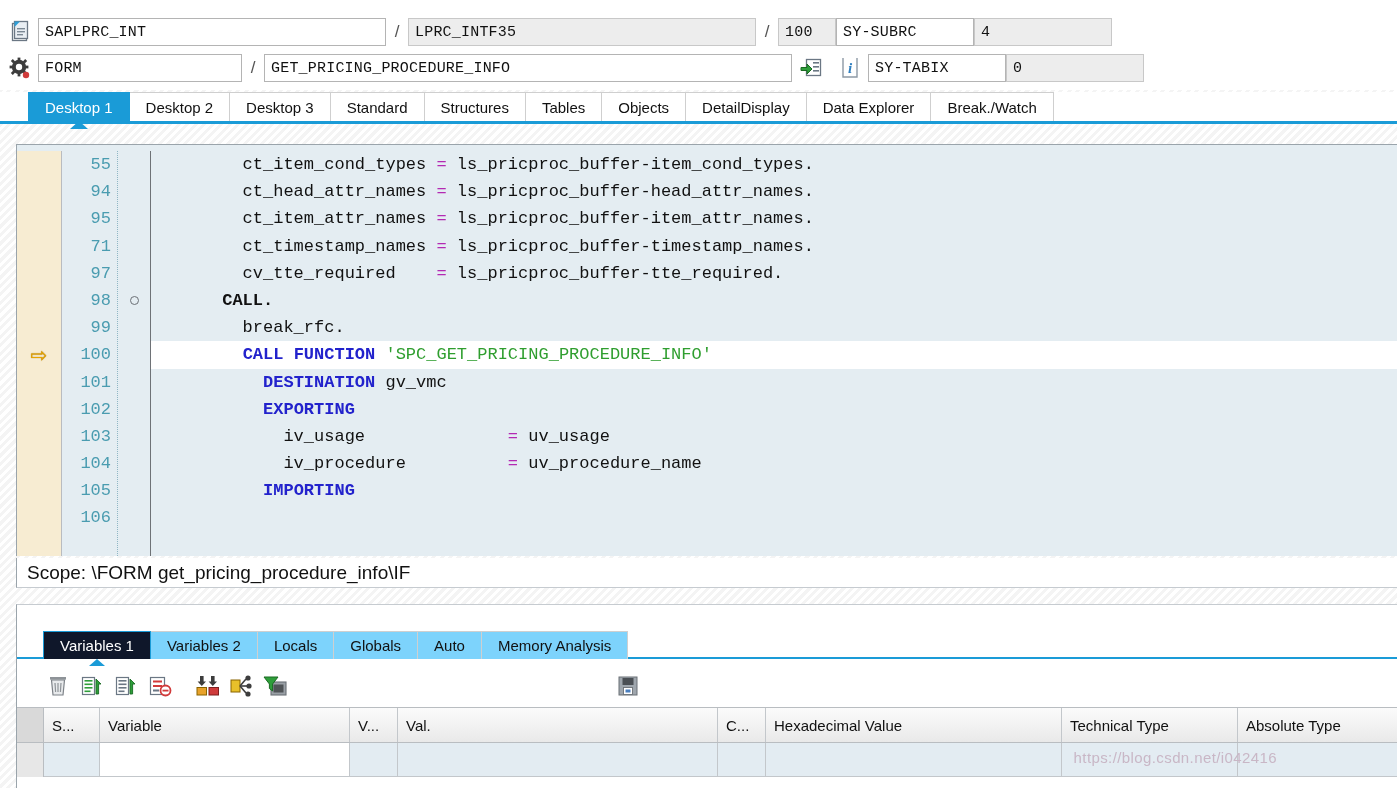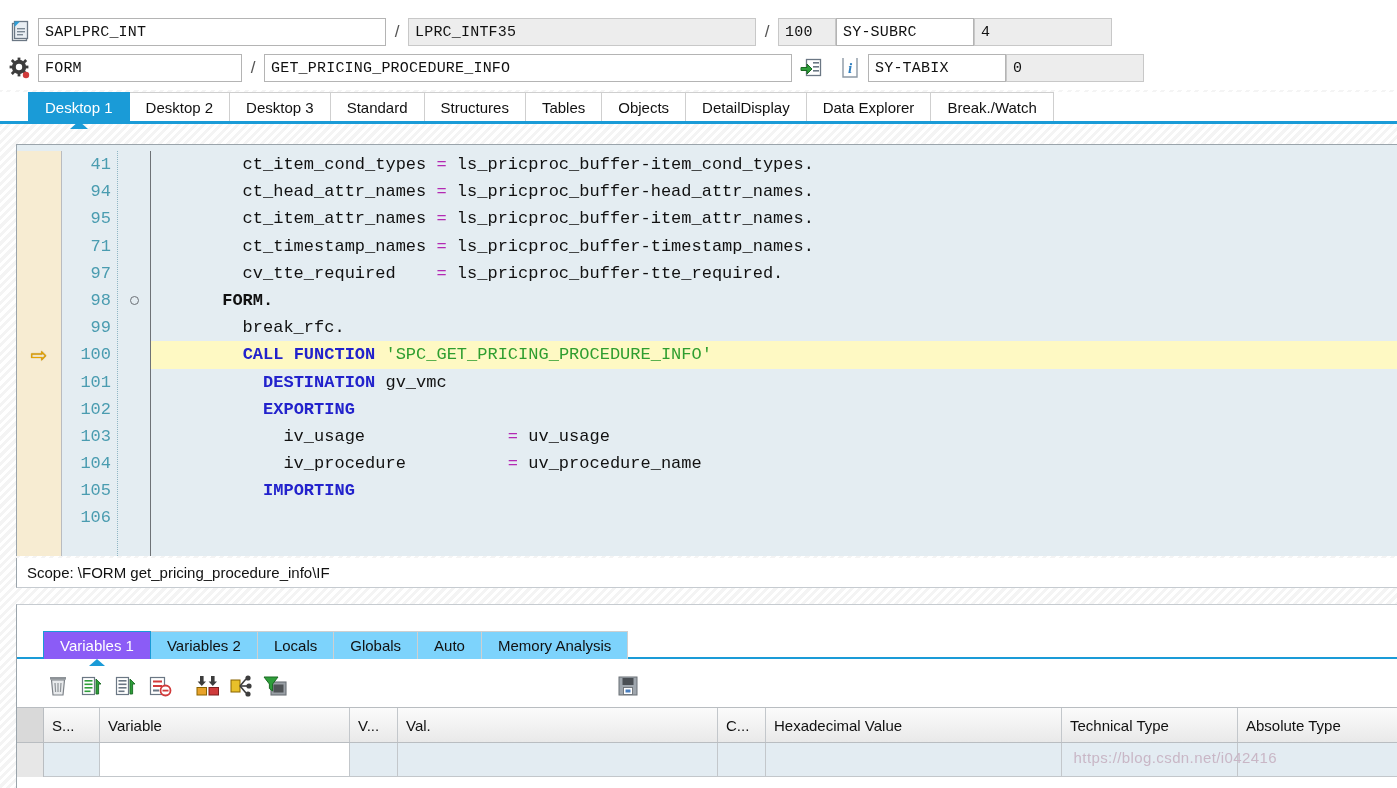--- a/index.html
+++ b/index.html
@@ -67,48 +67,48 @@
          background:#e4edf2;}
   .foldcol{width:32px;flex:none;background:#e4edf2;
            border-right:1px solid #6e7276;position:relative;}
   .txtcol{flex:1;background:#e4edf2;position:relative;}
   .ln,.fl,.tx{height:27.2px;line-height:27.2px;
        font-family:"Liberation Mono","DejaVu Sans Mono",monospace;
        font-size:17px;white-space:pre;}
   .ln{color:#4a9cb0;}
   .fl{text-align:center;color:#5a6066;font-size:13px;}
   .tx{color:#111;padding-left:10px;}
-  .tx.hl{background:#fef9c3;}
+  .tx.hl{background:#ffffff;}
   .kw{color:#2222cc;font-weight:bold;}
   .str{color:#2f9e2f;}
   .op{color:#b32ab3;}
   .bold{font-weight:bold;}
   .fold-dot{display:inline-block;width:7px;height:7px;border:1px solid #6b7076;
             border-radius:50%;background:#e4edf2;vertical-align:middle;}
 
   
   .scope{position:absolute;left:16px;top:558px;width:1381px;height:30px;
          background:#ffffff;display:flex;align-items:center;
-         font-size:15px;color:#111;padding-left:10px;box-sizing:border-box;
+         font-size:19px;color:#111;padding-left:10px;box-sizing:border-box;
          border-left:1px solid #9aa4ab;border-bottom:1px solid #c6cbd0;}
 
   
   .varpanel{position:absolute;left:16px;top:604px;width:1381px;height:184px;
             background:#ffffff;border-top:1px solid #c6cbd0;
             border-left:1px solid #9aa4ab;box-sizing:border-box;}
   .vtabstrip{position:absolute;left:0;top:22px;height:32px;width:100%;
              display:flex;align-items:flex-end;}
   .vtabstrip::after{content:"";position:absolute;left:0;right:0;bottom:0;
                     height:2px;background:#1a9bd7;}
   .vtab{height:28px;line-height:28px;padding:0 16px;box-sizing:border-box;
         font-size:15px;color:#111;background:#7dd3fc;
         border:1px solid #cfcfcf;border-bottom:none;margin-right:-1px;
         white-space:nowrap;position:relative;z-index:1;}
   .vtab.first{margin-left:26px;}
-  .vtab.active{background:#8b5cf6;color:#ffffff;border-color:#1a9bd7;z-index:3;}
+  .vtab.active{background:#0f172a;color:#ffffff;border-color:#1a9bd7;z-index:3;}
   .vtabstrip .pointer{position:absolute;bottom:-7px;width:0;height:0;
         border-left:8px solid transparent;border-right:8px solid transparent;
         border-bottom:7px solid #1a9bd7;left:50%;margin-left:-8px;}
 
   .vtoolbar{position:absolute;left:0;top:60px;height:42px;width:100%;
             display:flex;align-items:center;}
   .tbtn{width:30px;height:30px;margin-right:4px;flex:none;
         display:flex;align-items:center;justify-content:center;}
   .tbtn.first{margin-left:26px;}
   .tb-gap{width:14px;flex:none;}
@@ -230,21 +230,21 @@
             <span class="arrow-cur">⇨</span>
           </div>
           <div class="bprow"></div>
           <div class="bprow"></div>
           <div class="bprow"></div>
           <div class="bprow"></div>
           <div class="bprow"></div>
           <div class="bprow"></div>
         </div>
       <div class="lncol" id="ln-col">
-          <div class="ln">41</div>
+          <div class="ln">55</div>
           <div class="ln">94</div>
           <div class="ln">95</div>
           <div class="ln">71</div>
           <div class="ln">97</div>
           <div class="ln">98</div>
           <div class="ln">99</div>
           <div class="ln">100</div>
           <div class="ln">101</div>
           <div class="ln">102</div>
           <div class="ln">103</div>
@@ -267,21 +267,21 @@
           <div class="fl"></div>
           <div class="fl"></div>
           <div class="fl"></div>
         </div>
       <div class="txtcol" id="tx-col">
           <div class="tx"><span>        ct_item_cond_types </span><span class="op">=</span><span> ls_pricproc_buffer-item_cond_types.</span></div>
           <div class="tx"><span>        ct_head_attr_names </span><span class="op">=</span><span> ls_pricproc_buffer-head_attr_names.</span></div>
           <div class="tx"><span>        ct_item_attr_names </span><span class="op">=</span><span> ls_pricproc_buffer-item_attr_names.</span></div>
           <div class="tx"><span>        ct_timestamp_names </span><span class="op">=</span><span> ls_pricproc_buffer-timestamp_names.</span></div>
           <div class="tx"><span>        cv_tte_required    </span><span class="op">=</span><span> ls_pricproc_buffer-tte_required.</span></div>
-          <div class="tx"><span class="bold">      FORM.</span></div>
+          <div class="tx"><span class="bold">      CALL.</span></div>
           <div class="tx"><span>        break_rfc.</span></div>
           <div class="tx hl"><span>        </span><span class="kw">CALL FUNCTION</span><span> </span><span class="str">'SPC_GET_PRICING_PROCEDURE_INFO'</span></div>
           <div class="tx"><span>          </span><span class="kw">DESTINATION</span><span> gv_vmc</span></div>
           <div class="tx"><span>          </span><span class="kw">EXPORTING</span></div>
           <div class="tx"><span>            iv_usage              </span><span class="op">=</span><span> uv_usage</span></div>
           <div class="tx"><span>            iv_procedure          </span><span class="op">=</span><span> uv_procedure_name</span></div>
           <div class="tx"><span>          </span><span class="kw">IMPORTING</span></div>
         </div>
     </div>
   </div>

